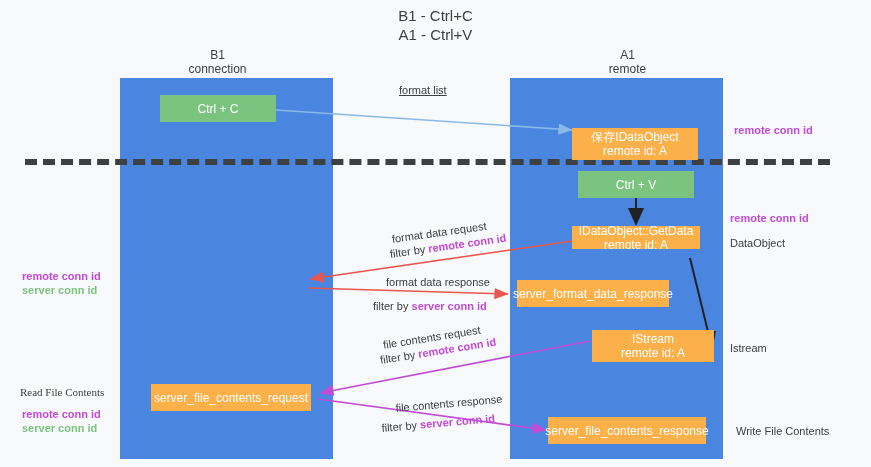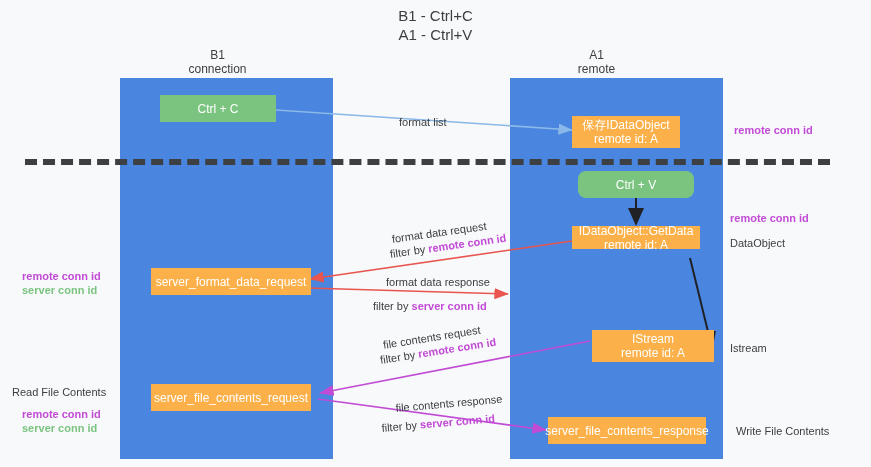--- a/index.html
+++ b/index.html
@@ -55,21 +55,21 @@
 
   <div class="title">
     <div>B1 - Ctrl+C</div>
     <div>A1 - Ctrl+V</div>
   </div>
 
   <div class="col-head" style="left:135px;top:48px;width:165px;">
     <div>B1</div>
     <div>connection</div>
   </div>
-  <div class="col-head" style="left:514px;top:48px;width:165px;">
+  <div class="col-head" style="left:545px;top:48px;width:165px;">
     <div>A1</div>
     <div>remote</div>
   </div>
 
   <div class="lane" style="left:120px;top:78px;width:213px;height:381px;"></div>
   <div class="lane" style="left:510px;top:78px;width:213px;height:381px;"></div>
 
   <svg class="edges" viewBox="0 0 871 467">
     <defs>
       <marker id="ar-blue" markerWidth="9" markerHeight="7" refX="8.5" refY="3.5" orient="auto">
@@ -100,53 +100,53 @@
 
     <path d="M 318,399 L 546,430" stroke="#c24bd6" stroke-width="1.6" fill="none" marker-end="url(#ar-magenta)"></path>
   </svg>
 
   <div class="divider" style="left:25px;top:159px;width:805px;"></div>
 
   <div class="node green" style="left:160px;top:95px;width:116px;height:27px;">
     <span>Ctrl + C</span>
   </div>
 
-  <div class="node orange" style="left:572px;top:116px;width:108px;height:32px;">
+  <div class="node orange" style="left:572px;top:128px;width:126px;height:32px;">
     <span>保存IDataObject</span>
     <span>remote id: A</span>
   </div>
 
-  <div class="node green" style="left:578px;top:171px;width:116px;height:27px;border-radius:8px;">
+  <div class="node green" style="left:578px;top:171px;width:116px;height:27px;">
     <span>Ctrl + V</span>
   </div>
 
   <div class="node orange" style="left:572px;top:226px;width:128px;height:23px;">
     <span>IDataObject::GetData</span>
     <span>remote id: A</span>
   </div>
 
-  <div class="node orange" style="left:151px;top:268px;width:160px;height:27px;">
-    <span>server_format_data_request</span>
+
+  <div class="node orange" style="left:517px;top:280px;width:152px;height:27px;">
+    <span>server_format_data_response</span>
   </div>
-
 
   <div class="node orange" style="left:592px;top:330px;width:122px;height:32px;">
     <span>IStream</span>
     <span>remote id: A</span>
   </div>
 
   <div class="node orange" style="left:151px;top:384px;width:160px;height:27px;align-items:center;">
     <span>server_file_contents_request</span>
   </div>
 
   <div class="node orange" style="left:548px;top:417px;width:158px;height:27px;">
     <span>server_file_contents_response</span>
   </div>
 
-  <div class="lbl" style="left:399px;top:115px;">format list</div>
+  <div class="lbl" style="left:399px;top:83px;text-decoration:underline;">format list</div>
 
   <div class="lbl rot" style="left:391px;top:232px;transform:rotate(-8deg);">
     <span>format data request</span>
   </div>
   <div class="lbl rot" style="left:389px;top:247px;transform:rotate(-8deg);">
     <span>filter by </span><span class="purple">remote conn id</span>
   </div>
 
   <div class="lbl" style="left:386px;top:275px;">format data response</div>
   <div class="lbl" style="left:373px;top:299px;">
@@ -169,17 +169,17 @@
 
   <div class="lbl purple" style="left:734px;top:123px;">remote conn id</div>
   <div class="lbl purple" style="left:730px;top:211px;">remote conn id</div>
   <div class="lbl" style="left:730px;top:236px;">DataObject</div>
   <div class="lbl" style="left:730px;top:341px;">Istream</div>
   <div class="lbl" style="left:736px;top:424px;">Write File Contents</div>
 
   <div class="lbl purple" style="left:22px;top:269px;">remote conn id</div>
   <div class="lbl green" style="left:22px;top:283px;">server conn id</div>
 
-  <div class="lbl" style="left:12px;top:385px;">Read File Contents</div>
+  <div class="lbl" style="left:20px;top:385px;font-family:Liberation Serif, serif;">Read File Contents</div>
   <div class="lbl purple" style="left:22px;top:407px;">remote conn id</div>
   <div class="lbl green" style="left:22px;top:421px;">server conn id</div>
 
 </div>
 
 </body></html>

